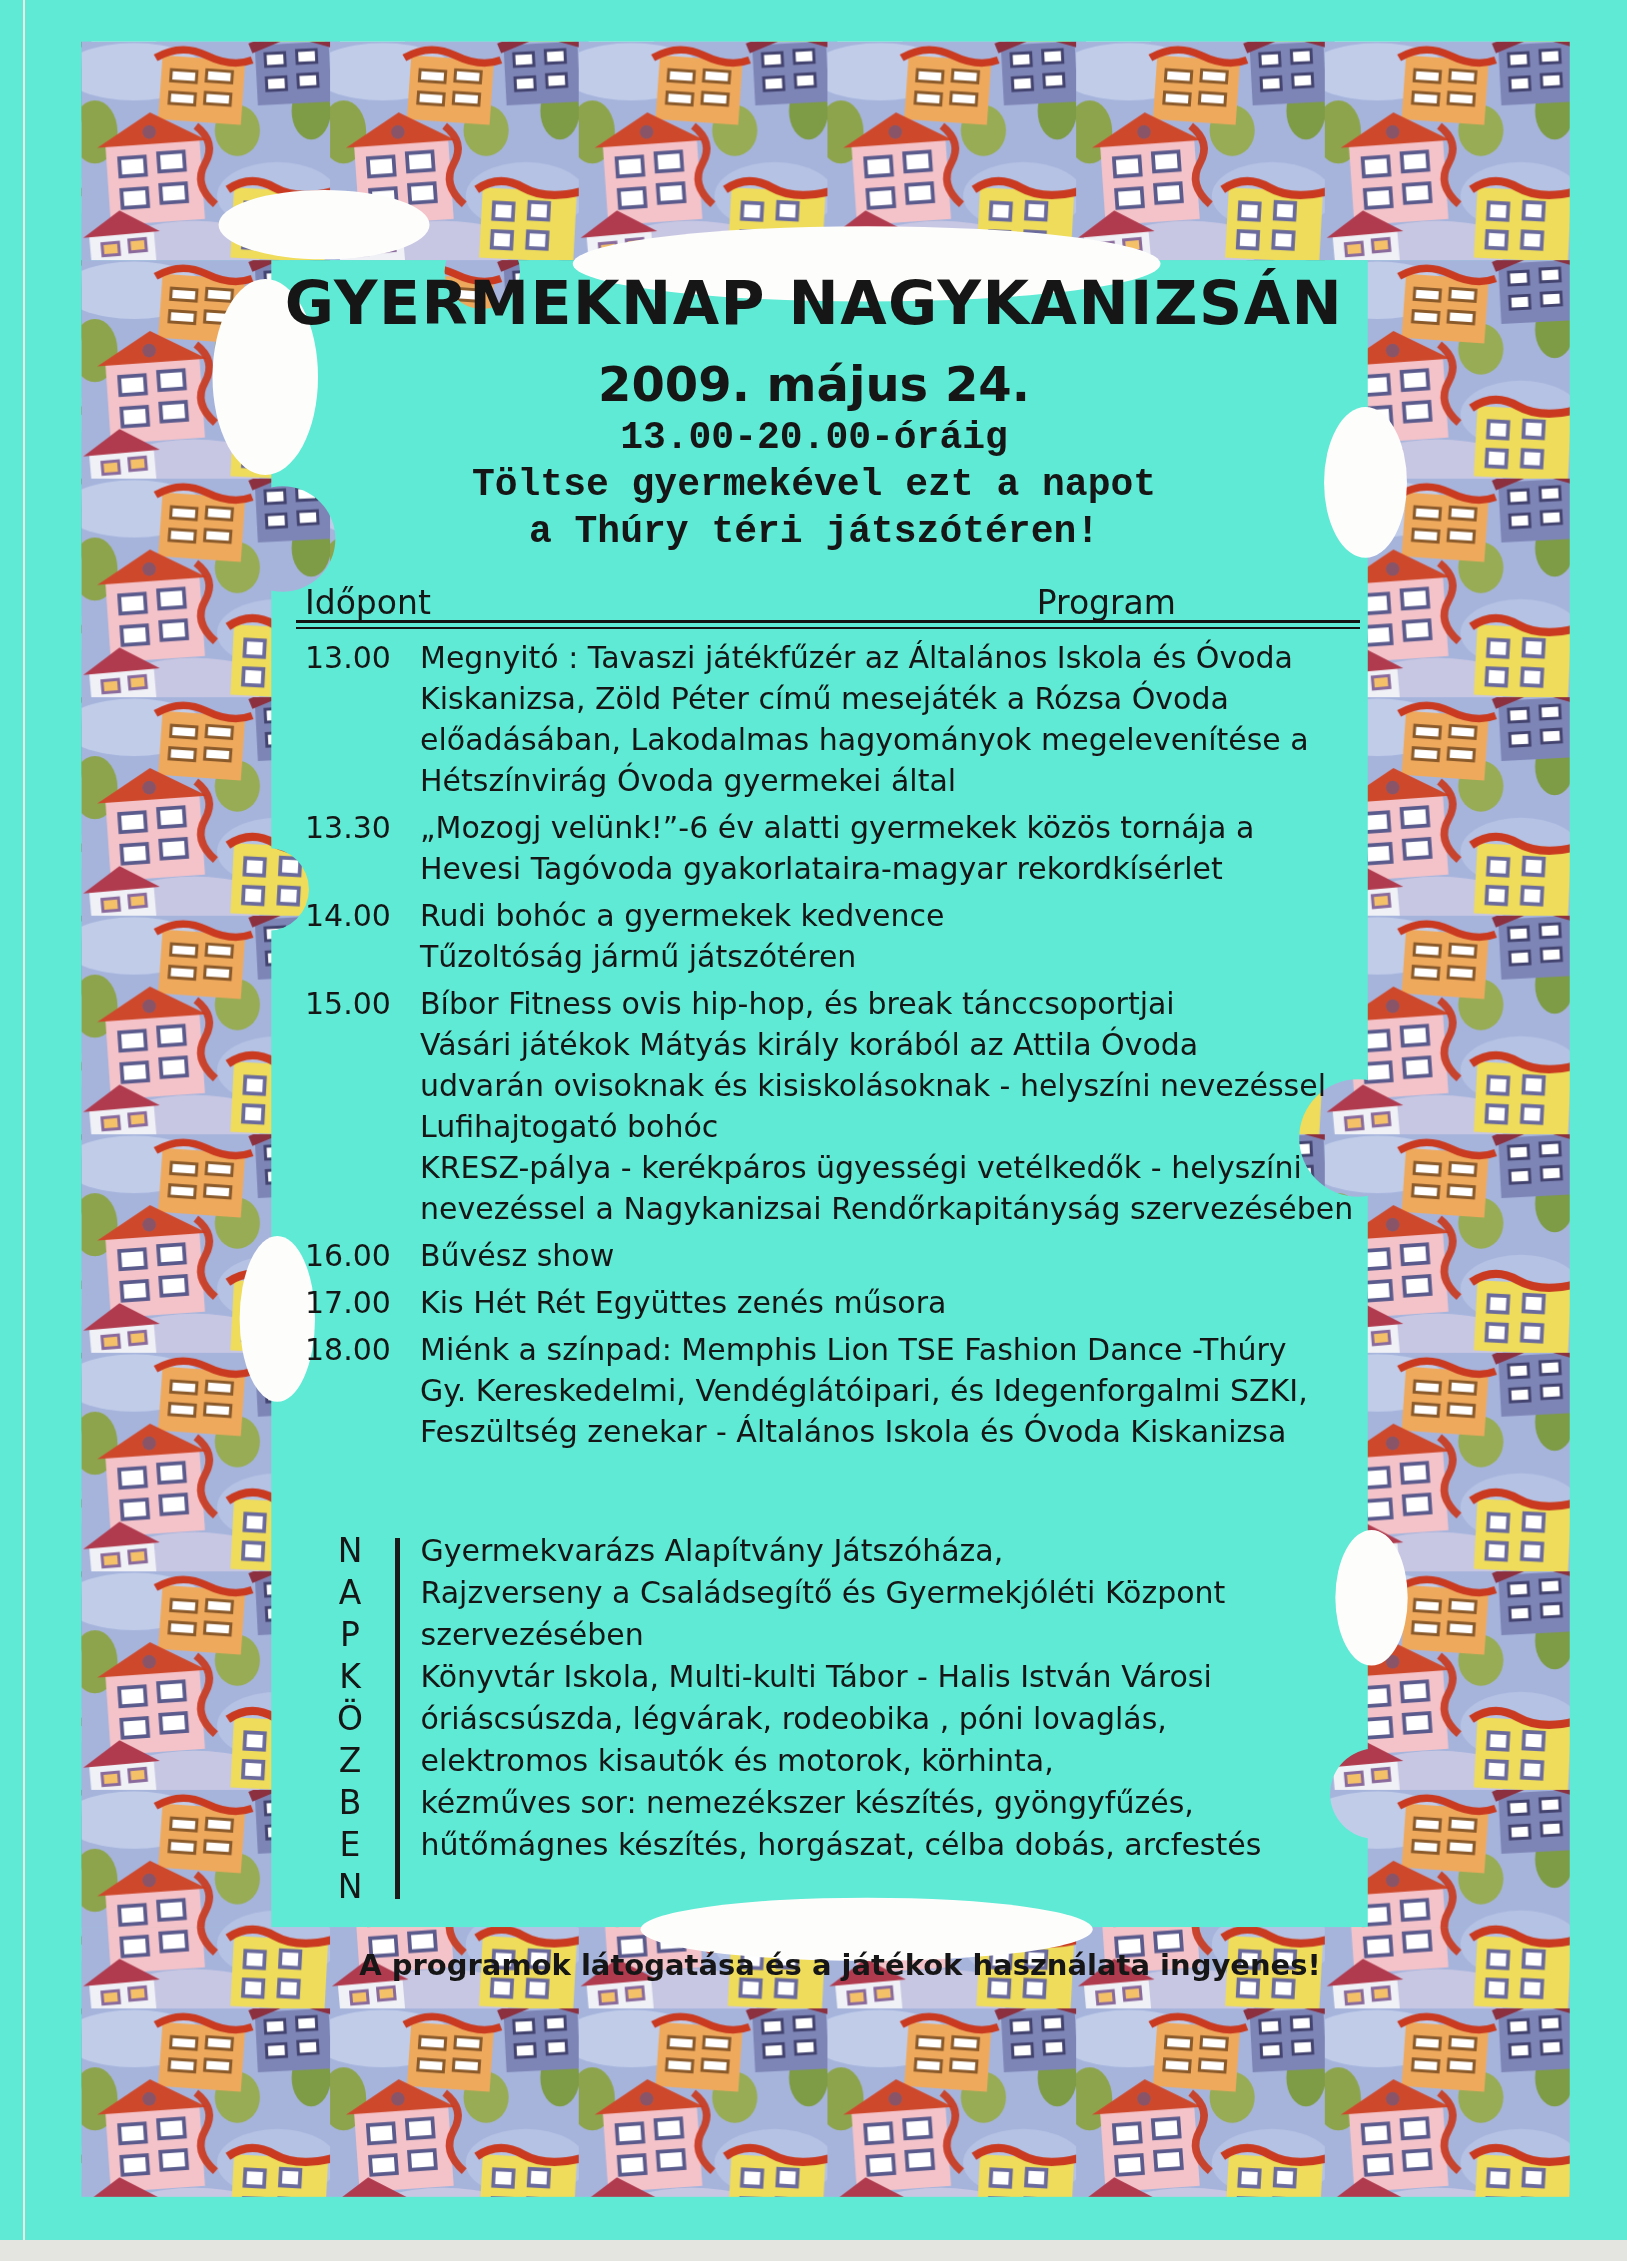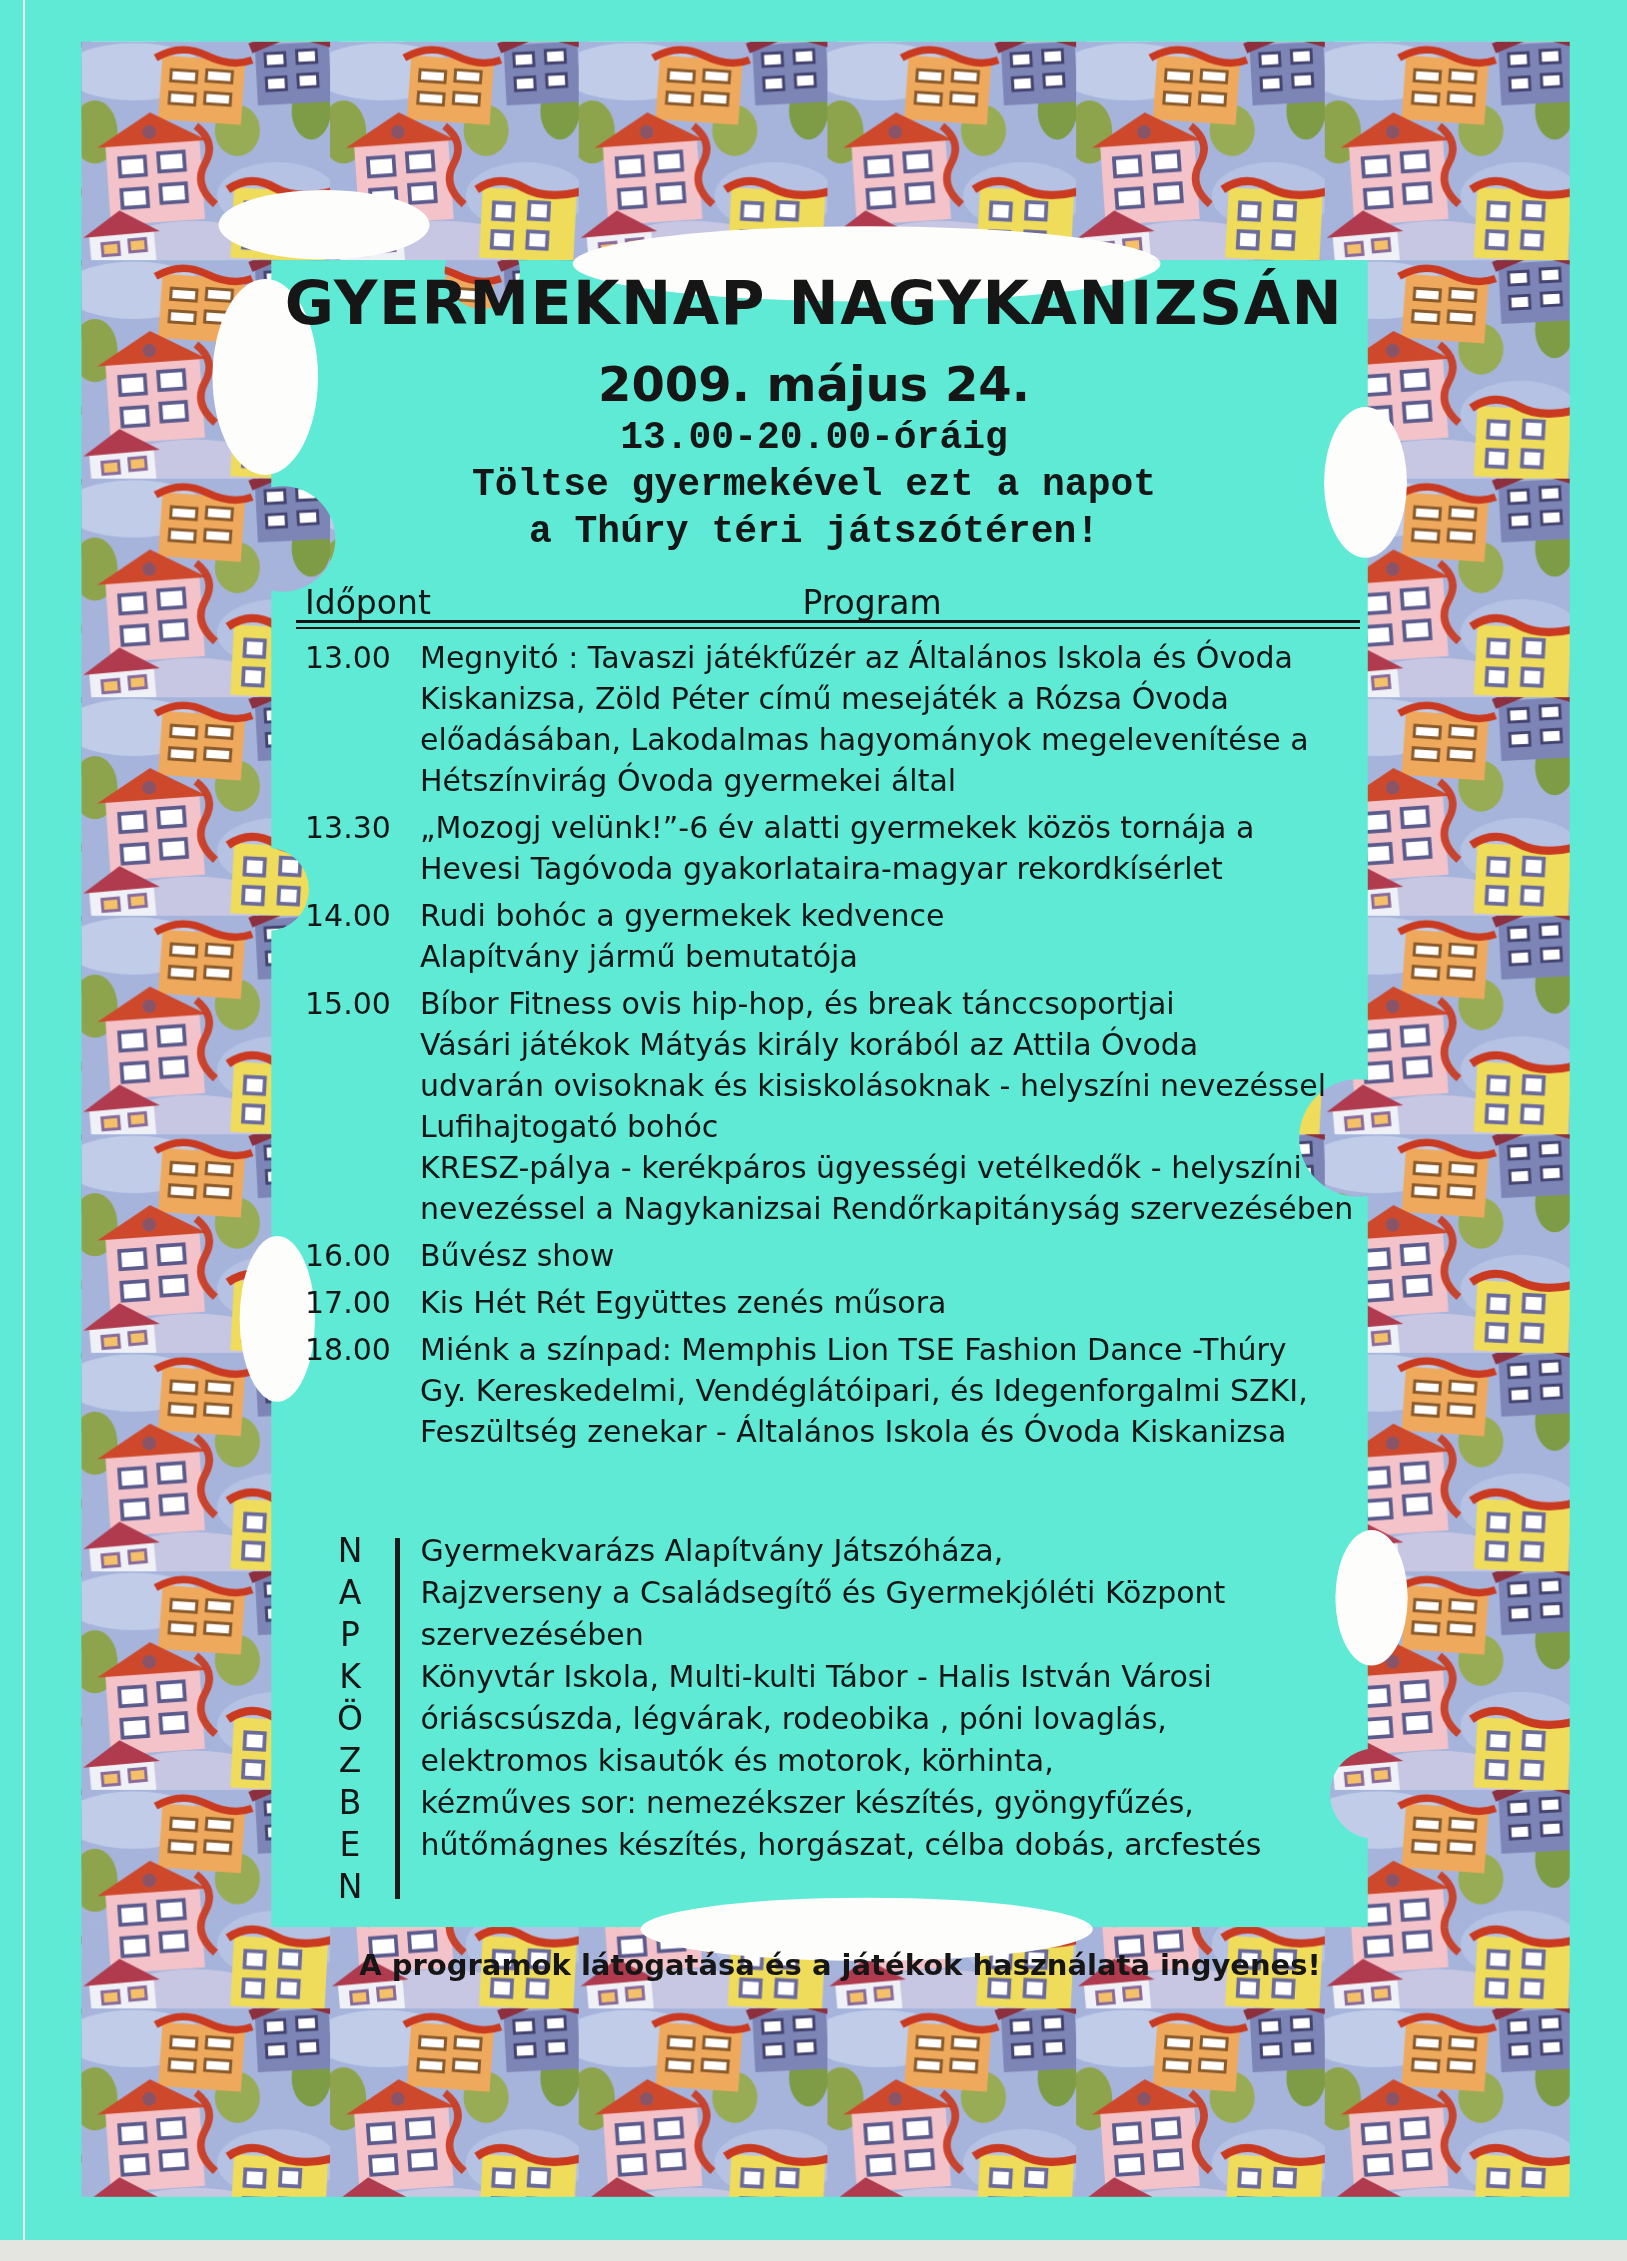--- a/index.html
+++ b/index.html
@@ -17,21 +17,21 @@
 
   .header-box{position:absolute;left:226px;width:1176px;text-align:center;}
   .poster-title{top:268px;font-size:60px;font-weight:bold;letter-spacing:1.5px;white-space:nowrap;}
   .poster-date{top:356px;font-size:48px;font-weight:bold;}
   .mono{font-family:"Liberation Mono","DejaVu Sans Mono",monospace;font-weight:bold;}
   .poster-hours{top:416px;font-size:38px;}
   .invite-1{top:463px;font-size:38px;}
   .invite-2{top:510px;font-size:38px;}
 
   .sched-head-time{position:absolute;left:305px;top:583px;font-size:33px;}
-  .sched-head-program{position:absolute;left:548px;width:648px;top:583px;text-align:center;font-size:33px;}
+  .sched-head-program{position:absolute;left:528px;width:648px;top:583px;text-align:right;font-size:33px;}
   .sched-rule{
     position:absolute;left:296px;top:620px;width:1064px;height:3.8px;
     border-top:3px solid #141414;border-bottom:2.3px solid #141414;
   }
 
   .rows{position:absolute;left:305px;top:637px;width:1116px;}
   .row{display:flex;margin-bottom:6px;}
   .time{flex:none;width:115px;font-size:30px;line-height:41px;}
   .lines{flex:none;}
   .pline{font-size:30px;line-height:41px;white-space:nowrap;}
@@ -160,21 +160,21 @@
         <span class="time">13.30</span>
         <div class="lines">
           <div class="pline">„Mozogj velünk!”-6 év alatti gyermekek közös tornája a</div>
           <div class="pline">Hevesi Tagóvoda gyakorlataira-magyar rekordkísérlet</div>
         </div>
       </div>
       <div class="row">
         <span class="time">14.00</span>
         <div class="lines">
           <div class="pline">Rudi bohóc a gyermekek kedvence</div>
-          <div class="pline">Alapítvány jármű bemutatója</div>
+          <div class="pline">Tűzoltóság jármű játszótéren</div>
         </div>
       </div>
       <div class="row">
         <span class="time">15.00</span>
         <div class="lines">
           <div class="pline">Bíbor Fitness ovis hip-hop, és break tánccsoportjai</div>
           <div class="pline">Vásári játékok Mátyás király korából az Attila Óvoda</div>
           <div class="pline">udvarán ovisoknak és kisiskolásoknak - helyszíni nevezéssel</div>
           <div class="pline">Lufihajtogató bohóc</div>
           <div class="pline">KRESZ-pálya - kerékpáros ügyességi vetélkedők - helyszíni</div>

